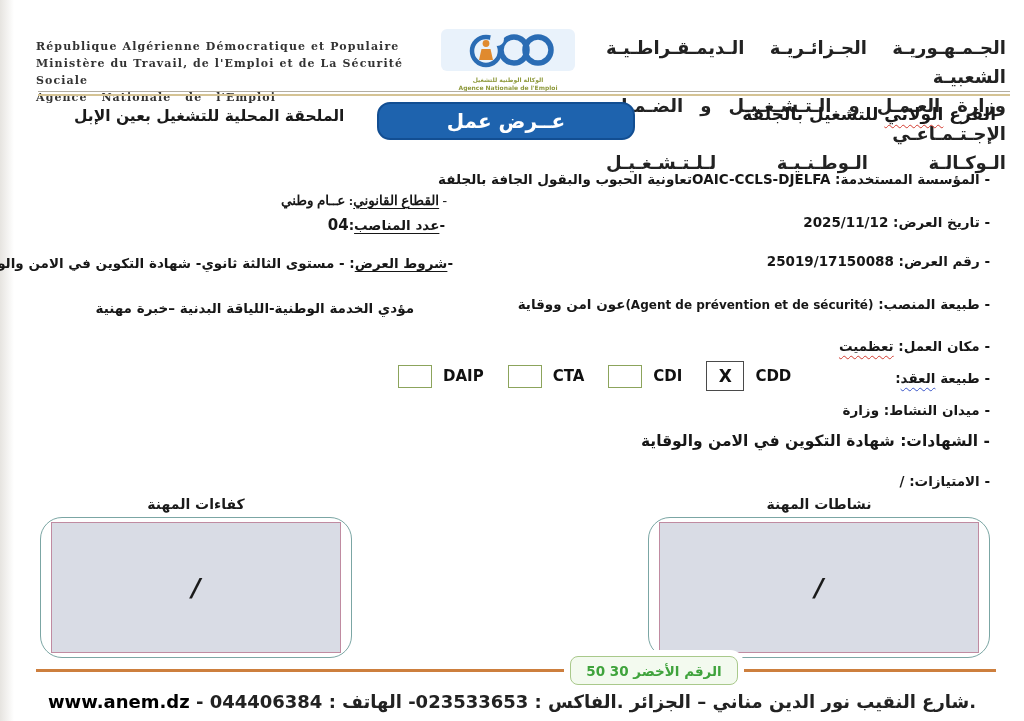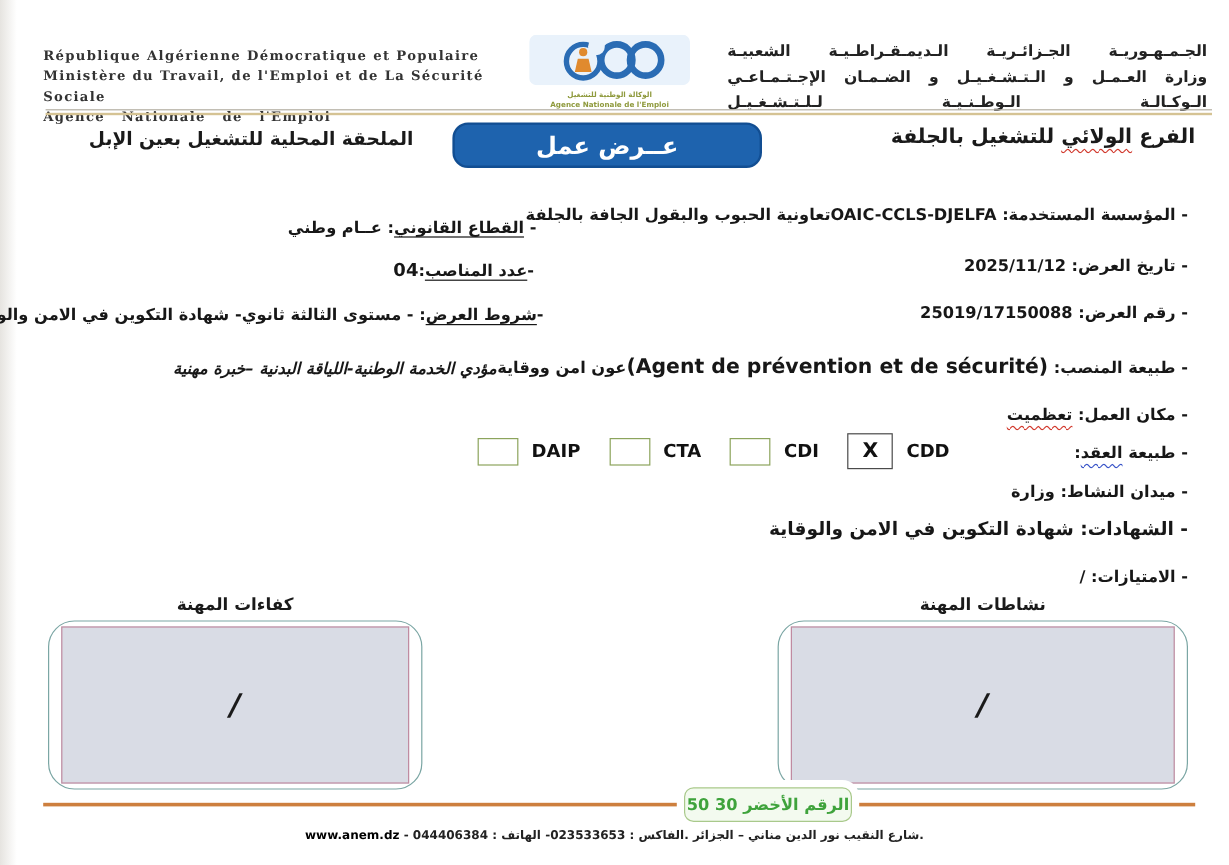--- a/index.html
+++ b/index.html
@@ -7,21 +7,21 @@
         font-family:"DejaVu Sans",sans-serif;color:#1a1a1a;}
   .page-edge{position:absolute;left:0;top:0;width:14px;height:100%;
         background:linear-gradient(90deg,#e6e4e0,#ffffff);}
 
   
   .fr-block{position:absolute;left:36px;top:38px;width:400px;
         font-family:"DejaVu Serif",serif;font-weight:bold;font-size:11px;
         line-height:1.55;letter-spacing:1.1px;color:#333;}
   .fr-line3{word-spacing:9px;}
   .ar-block{position:absolute;right:18px;top:34px;width:400px;direction:rtl;
-        font-weight:bold;font-size:13px;line-height:1.6;color:#222;}
+        font-weight:bold;font-size:18px;line-height:1.6;color:#222;}
   .ar-block div{text-align:justify;text-align-last:justify;}
   .logo-box{position:absolute;left:441px;top:29px;width:134px;height:62px;text-align:center;}
   .logo-caption{font-size:6px;line-height:1.25;color:#8f9a3d;font-weight:bold;margin-top:1px;}
 
   .separator{position:absolute;left:38px;right:14px;top:91px;height:2px;
         border-top:1px solid #b3aea2;border-bottom:2px solid #d5c394;}
 
   
   .tb-right{position:absolute;right:28px;top:104px;direction:rtl;font-size:17px;font-weight:bold;white-space:nowrap;margin-left:32px;}
   .tb-left{position:absolute;left:74px;top:107px;direction:rtl;font-size:15.5px;font-weight:bold;white-space:nowrap;}
@@ -51,26 +51,26 @@
   
   .panel-title{position:absolute;direction:rtl;font-size:14px;font-weight:bold;text-align:center;}
   .panel{position:absolute;border:1.5px solid #7ba6a4;border-radius:22px;background:#fff;
         padding:4px 10px;box-sizing:border-box;}
   .panel-inner{width:100%;height:100%;background:#d9dce5;border:1px solid #c08ba1;
         display:flex;align-items:center;justify-content:center;font-size:25px;font-weight:bold;
         font-style:italic;box-sizing:border-box;}
 
   
   .orange-line{position:absolute;left:36px;right:28px;top:669px;border-top:3px solid #cd7f3e;}
-  .green-badge{position:absolute;left:570px;top:656px;width:140px;height:29px;
+  .green-badge{position:absolute;left:570px;top:656px;width:168px;height:29px;
         background:#f3faef;border:1.5px solid #a9c98b;border-radius:8px;color:#3fa33c;
         font-weight:bold;font-size:13.5px;display:flex;align-items:center;justify-content:center;
         direction:rtl;box-shadow:0 0 0 6px #ffffff;box-sizing:border-box;}
   .contact{position:absolute;left:0;right:0;top:691px;text-align:center;direction:rtl;
-        font-size:10px;font-weight:bold;color:#222;white-space:nowrap;}
+        font-size:18px;font-weight:bold;color:#222;white-space:nowrap;}
   .contact .site{font-weight:bold;color:#000;}
 </style>
 </head>
 <body>
 
 <div class="page">
   <div class="page-edge"></div>
 
   <div class="fr-block">
     <div>République Algérienne Démocratique et Populaire</div>
@@ -101,33 +101,33 @@
   </div>
 
   <div class="separator"></div>
 
   <div class="tb-right"><span>الفرع </span><span class="wavy-red">الولائي</span><span> للتشغيل بالجلفة</span></div>
   <div class="offer-btn">عــرض عمل</div>
   <div class="tb-left">الملحقة المحلية للتشغيل بعين الإبل</div>
 
   <div class="fl" style="right:34px;top:171px;"><span>- المؤسسة المستخدمة: </span><span class="ltr">OAIC-CCLS-DJELFA</span><span>تعاونية الحبوب والبقول الجافة بالجلفة</span></div>
 
-  <div class="fl" style="right:577px;top:182px;"><span>- </span><span class="u">القطاع القانوني</span><span>: عــام وطني</span></div>
+  <div class="fl" style="right:577px;top:192px;font-family:Liberation Serif, serif;"><span>- </span><span class="u">القطاع القانوني</span><span>: عــام وطني</span></div>
 
   <div class="fl" style="right:34px;top:214px;"><span>- تاريخ العرض: </span><span class="ltr">2025/11/12</span></div>
 
   <div class="fl" style="right:579px;top:216px;"><span>-</span><span class="u">عدد المناصب</span><span>:</span><span class="big04 ltr">04</span></div>
 
   <div class="fl" style="right:34px;top:253px;"><span>- رقم العرض: </span><span class="ltr">25019/17150088</span></div>
 
   <div class="fl" style="right:571px;top:255px;"><span>-</span><span class="u">شروط العرض</span><span>: - مستوى الثالثة ثانوي- شهادة التكوين في الامن والوقاية</span></div>
 
-  <div class="fl" style="right:34px;top:296px;"><span>- طبيعة المنصب: </span><span class="ltr" style="font-size:17px;">(Agent de prévention et de sécurité)</span><span>عون امن ووقاية</span></div>
+  <div class="fl" style="right:34px;top:296px;"><span>- طبيعة المنصب: </span><span class="ltr" style="font-size:12px;">(Agent de prévention et de sécurité)</span><span>عون امن ووقاية</span></div>
 
-  <div class="fl" style="right:610px;top:300px;font-style:italic;">مؤدي الخدمة الوطنية-اللياقة البدنية  –خبرة مهنية</div>
+  <div class="fl" style="right:610px;top:300px;">مؤدي الخدمة الوطنية-اللياقة البدنية  –خبرة مهنية</div>
 
   <div class="fl" style="right:34px;top:338px;"><span>- مكان العمل: </span><span class="wavy-red">تعظميت</span></div>
 
   <div class="fl" style="right:34px;top:370px;"><span>- طبيعة </span><span class="wavy-blue">العقد</span><span>:</span></div>
 
   <div class="cb-row">
     <div class="cb-pair">
       <span class="cb"></span>
       <span>DAIP</span>
     </div>

